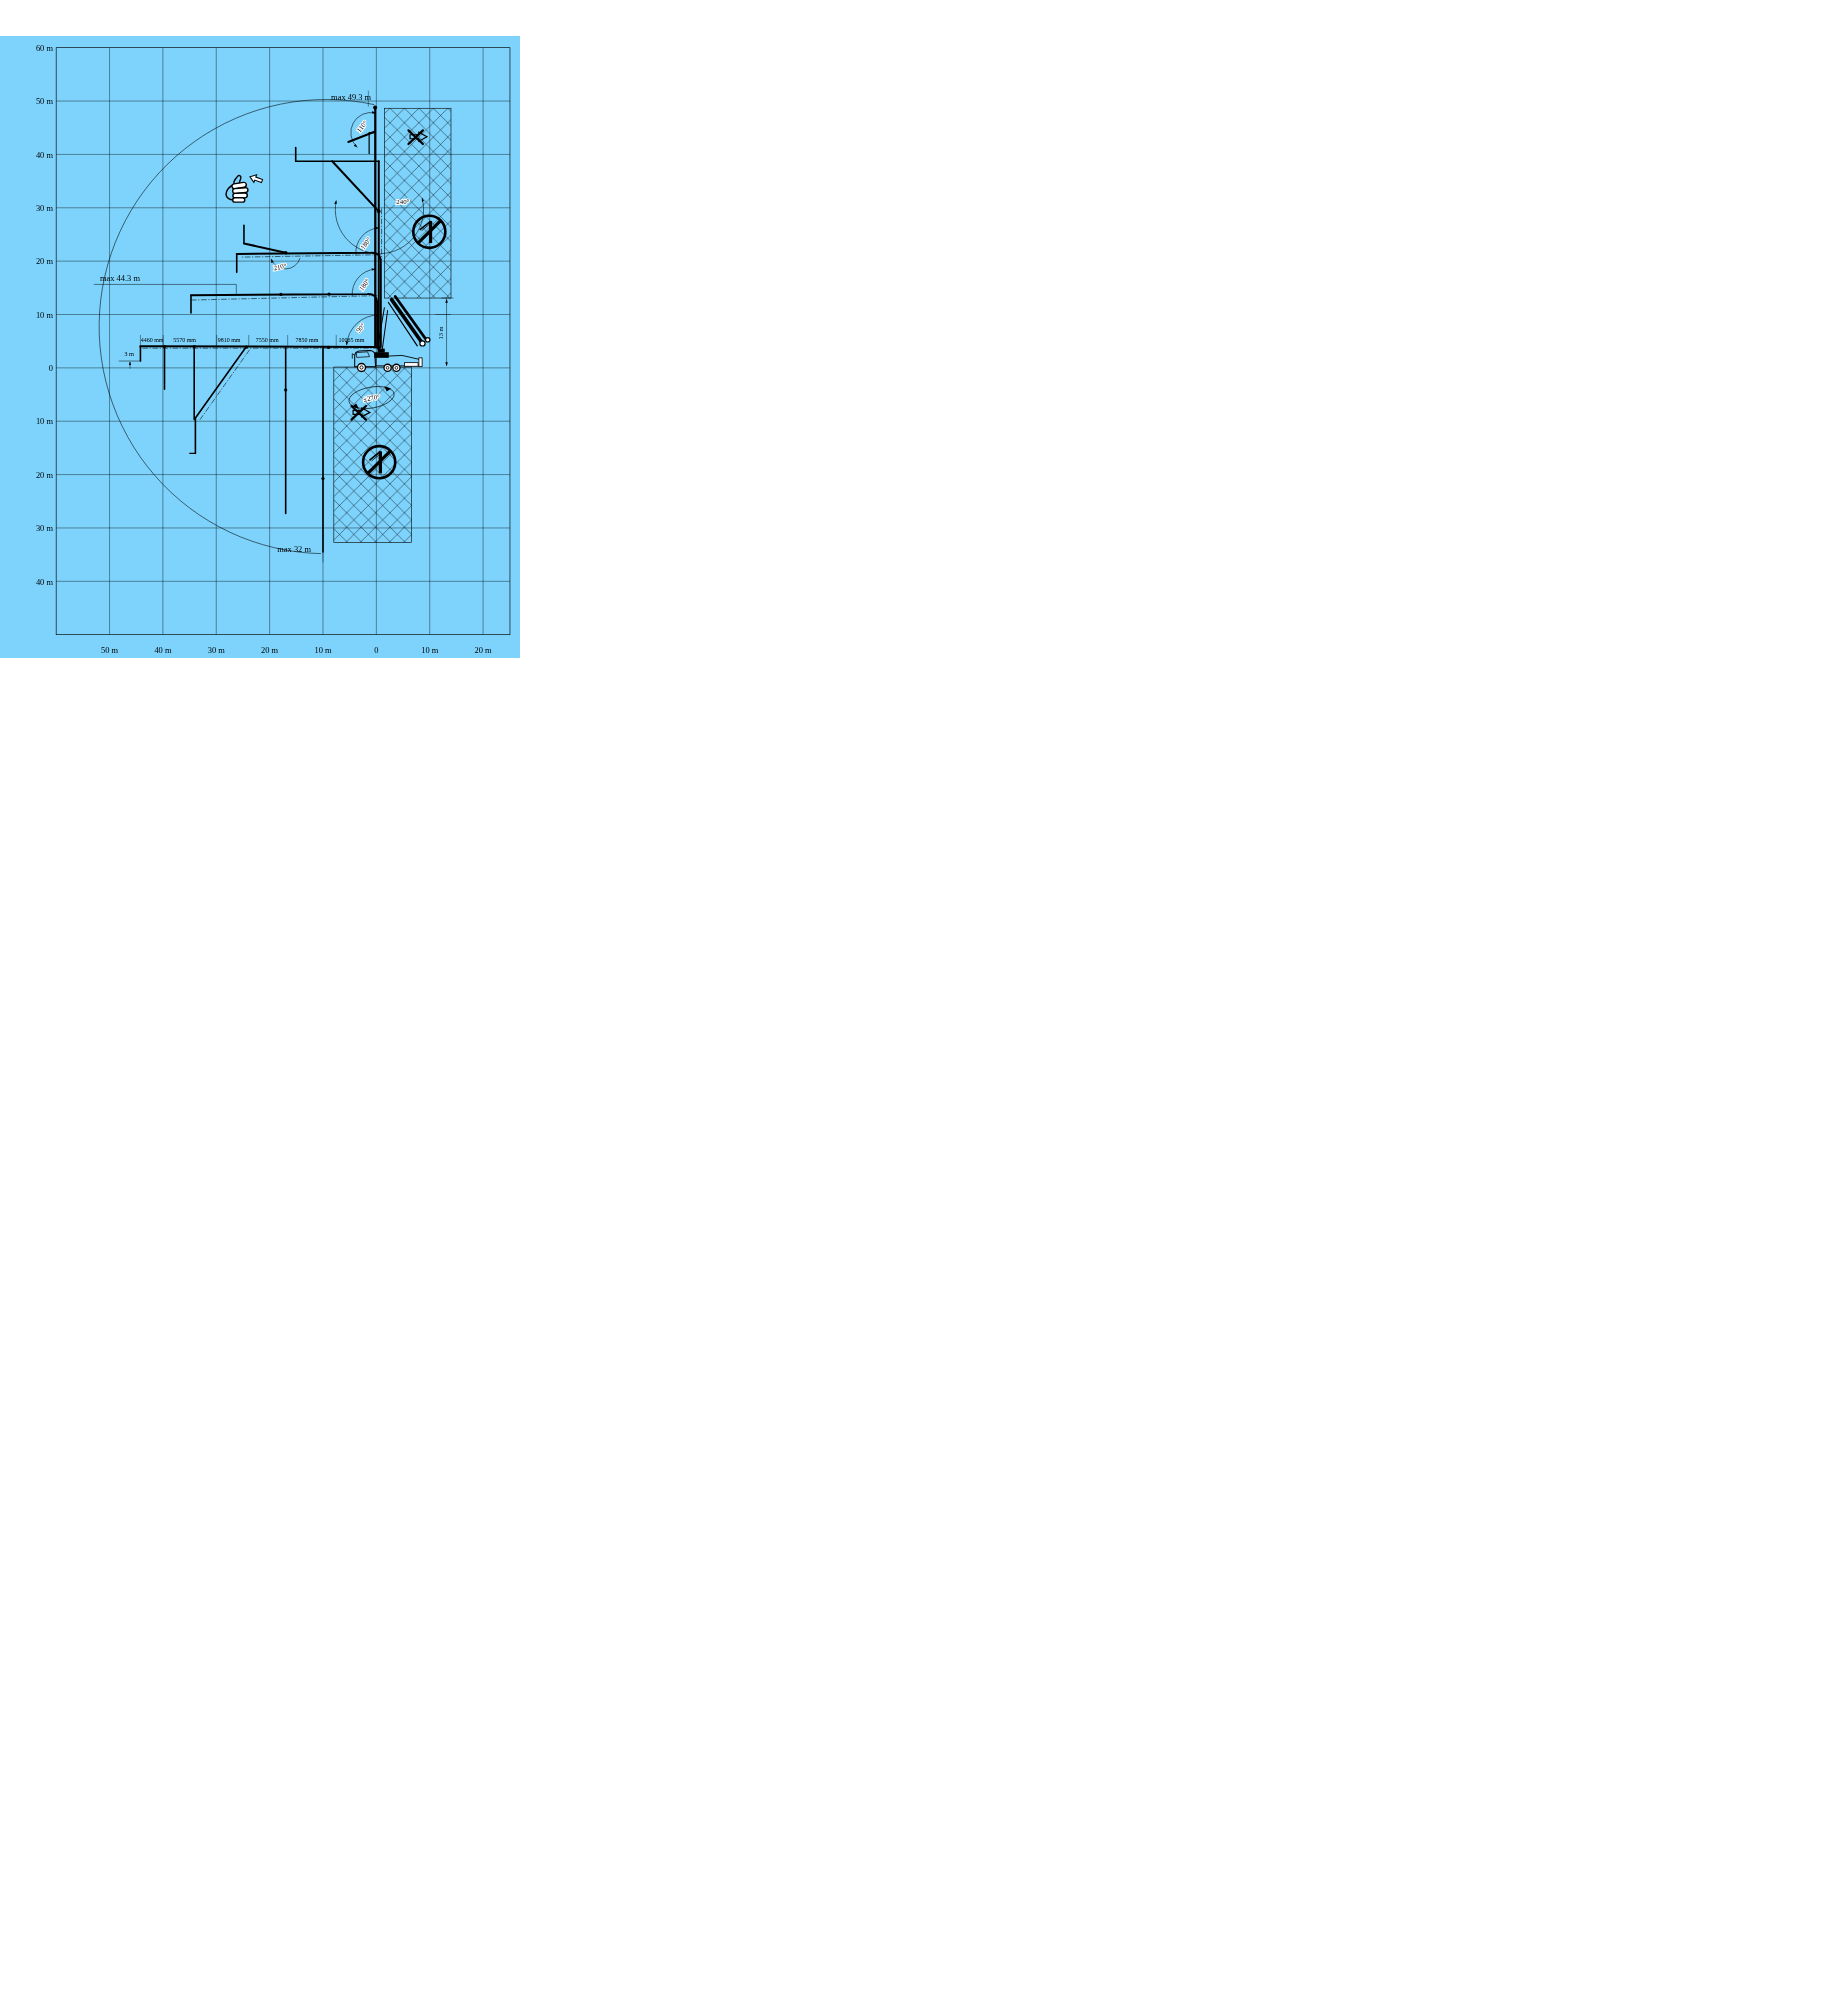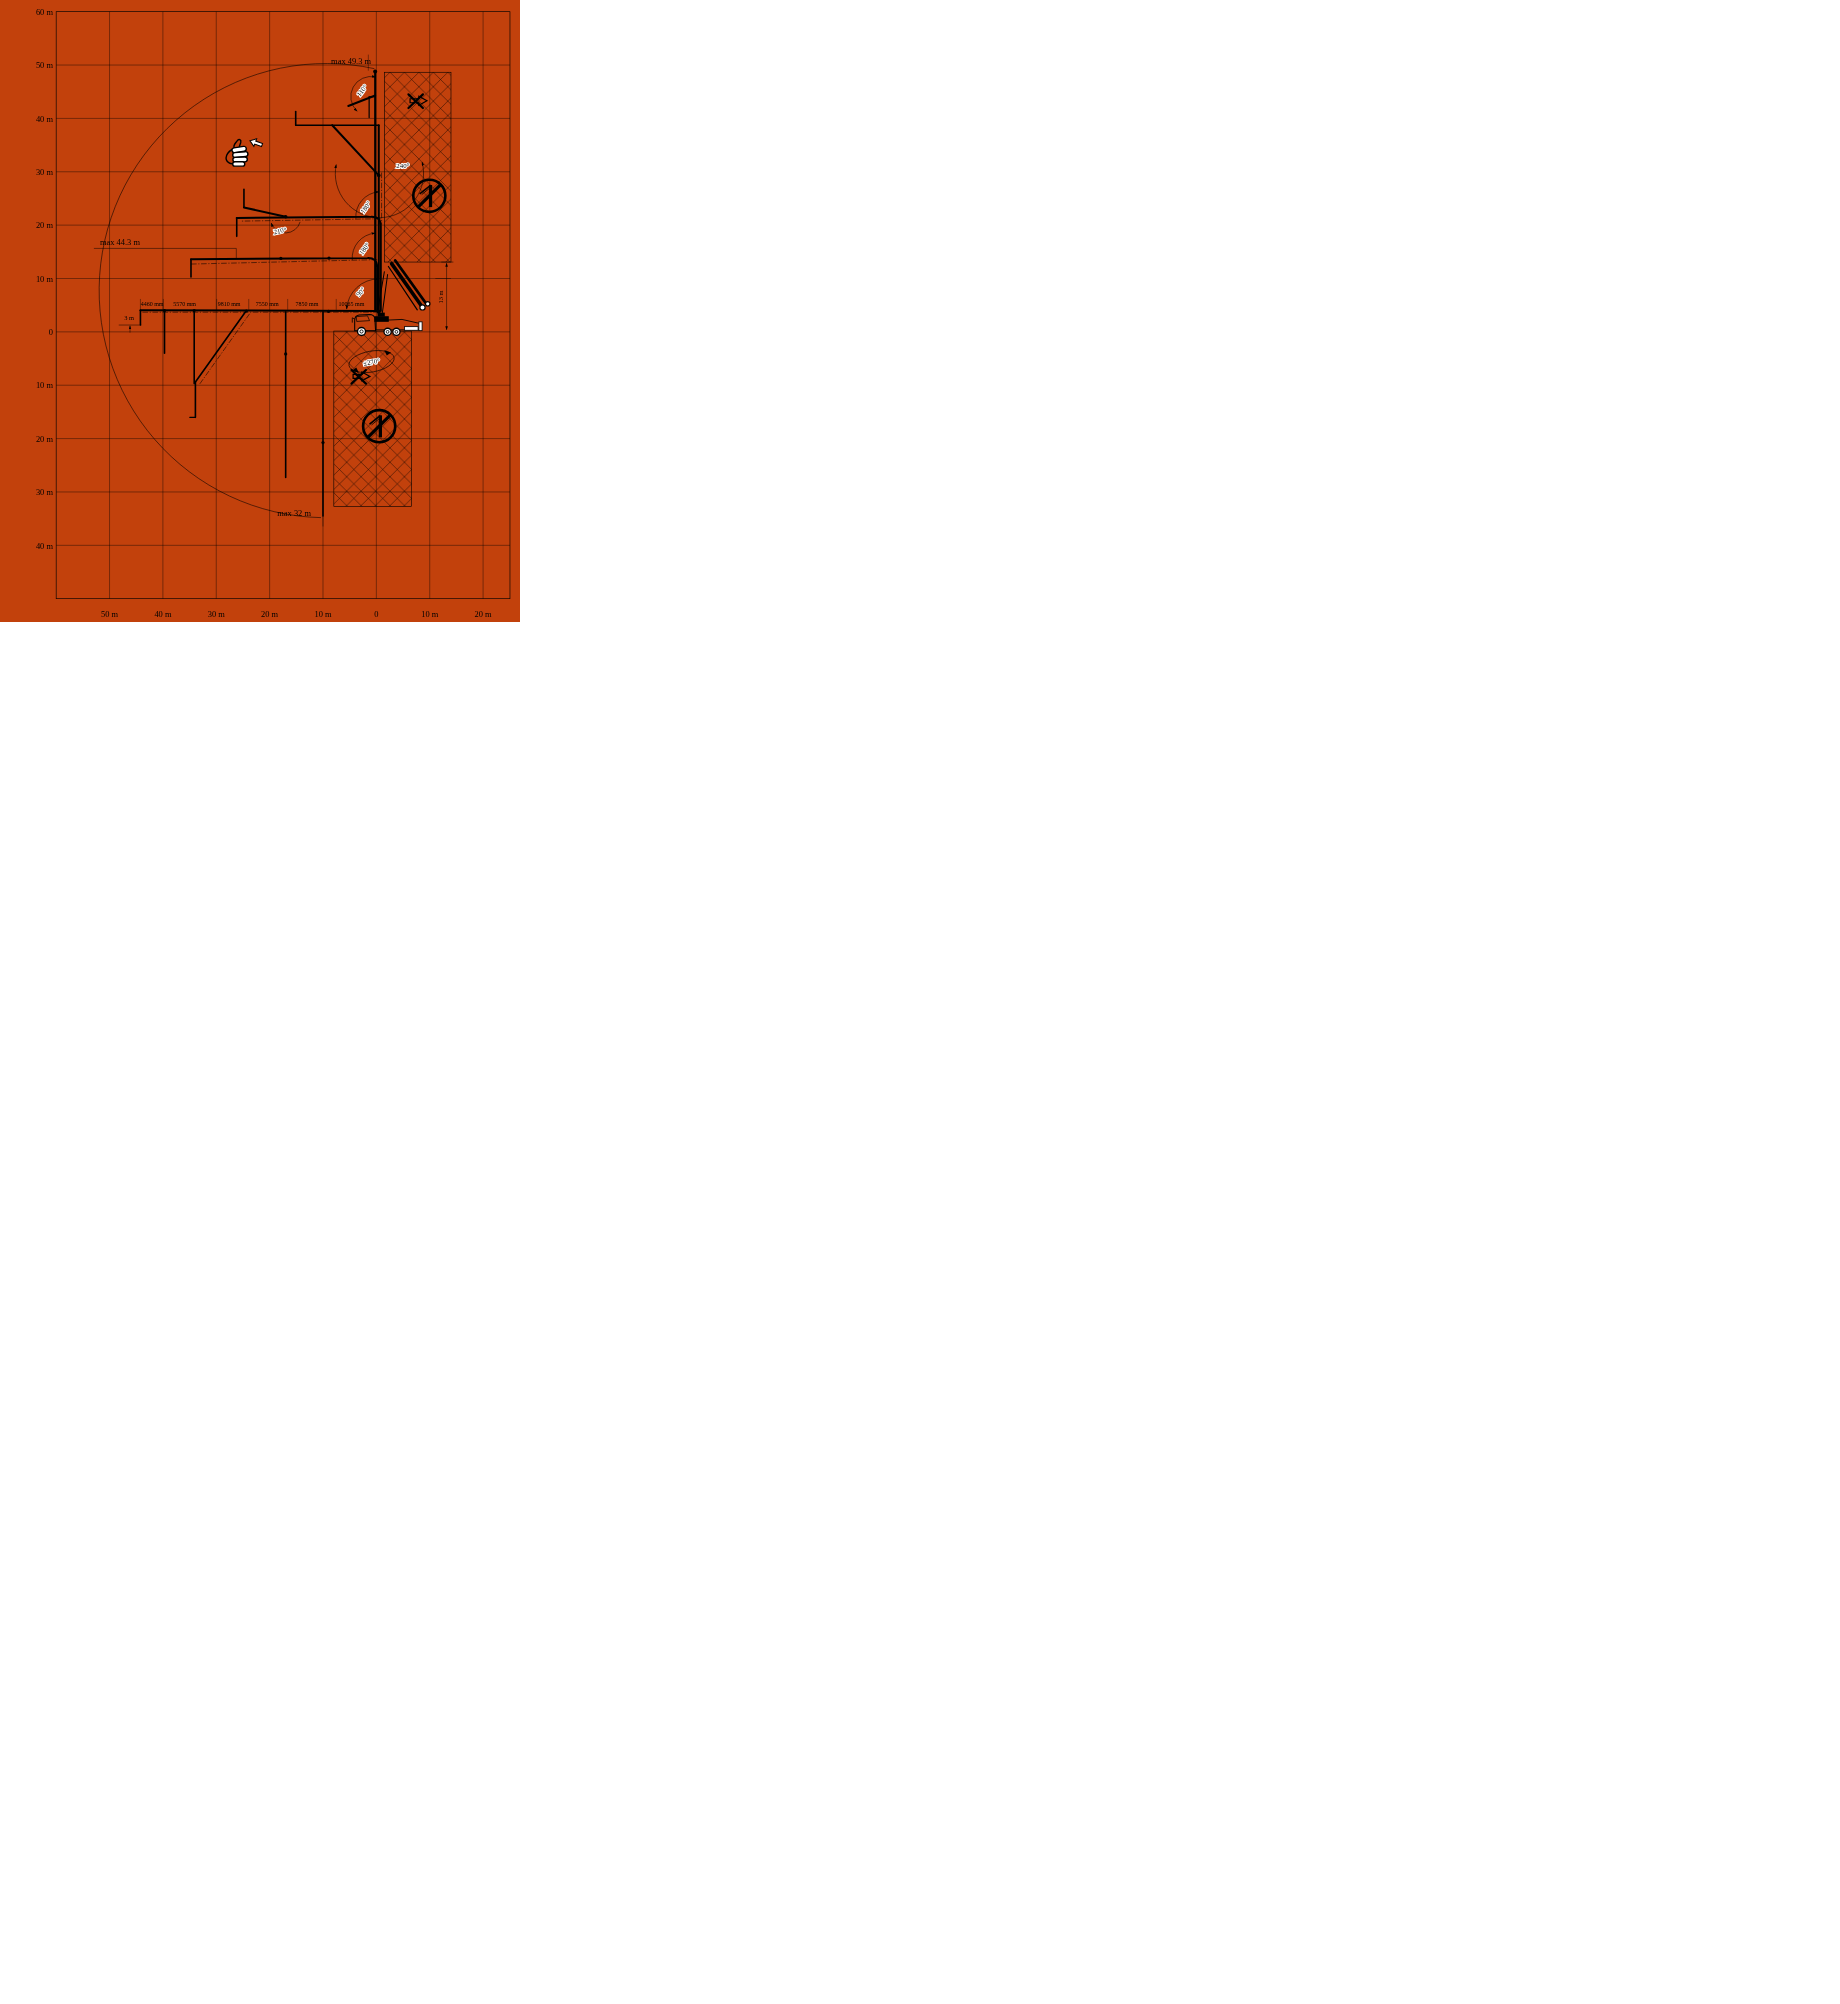--- a/index.html
+++ b/index.html
@@ -1,16 +1,16 @@
 <!DOCTYPE html>
 <html style="font-size:6.4px"><head>
 <meta charset="utf-8">
 <style>
   html,body{margin:0;padding:0;background:#ffffff;}
-  .page{width:520px;height:622px;background:#c2410c;position:relative;overflow:hidden;}
+  .page{width:520px;height:622px;background:#7dd3fc;position:relative;overflow:hidden;margin-top:36px;}
   svg{display:block;}
   text{font-family:"Liberation Serif","DejaVu Serif",serif;fill:#000;}
   .axis-lbl{font-size:21px;}
   .dim-lbl{font-size:21px;}
   .mm-lbl{font-size:15px;}
   .ang-lbl{font-size:17px;paint-order:stroke;stroke:#fff;stroke-width:5px;}
   .small-lbl{font-size:16px;}
   .thin{stroke:#000;stroke-width:1;fill:none;}
   .grid{stroke:#000;stroke-width:1;fill:none;}
   .border{stroke:#000;stroke-width:1.6;fill:none;}

